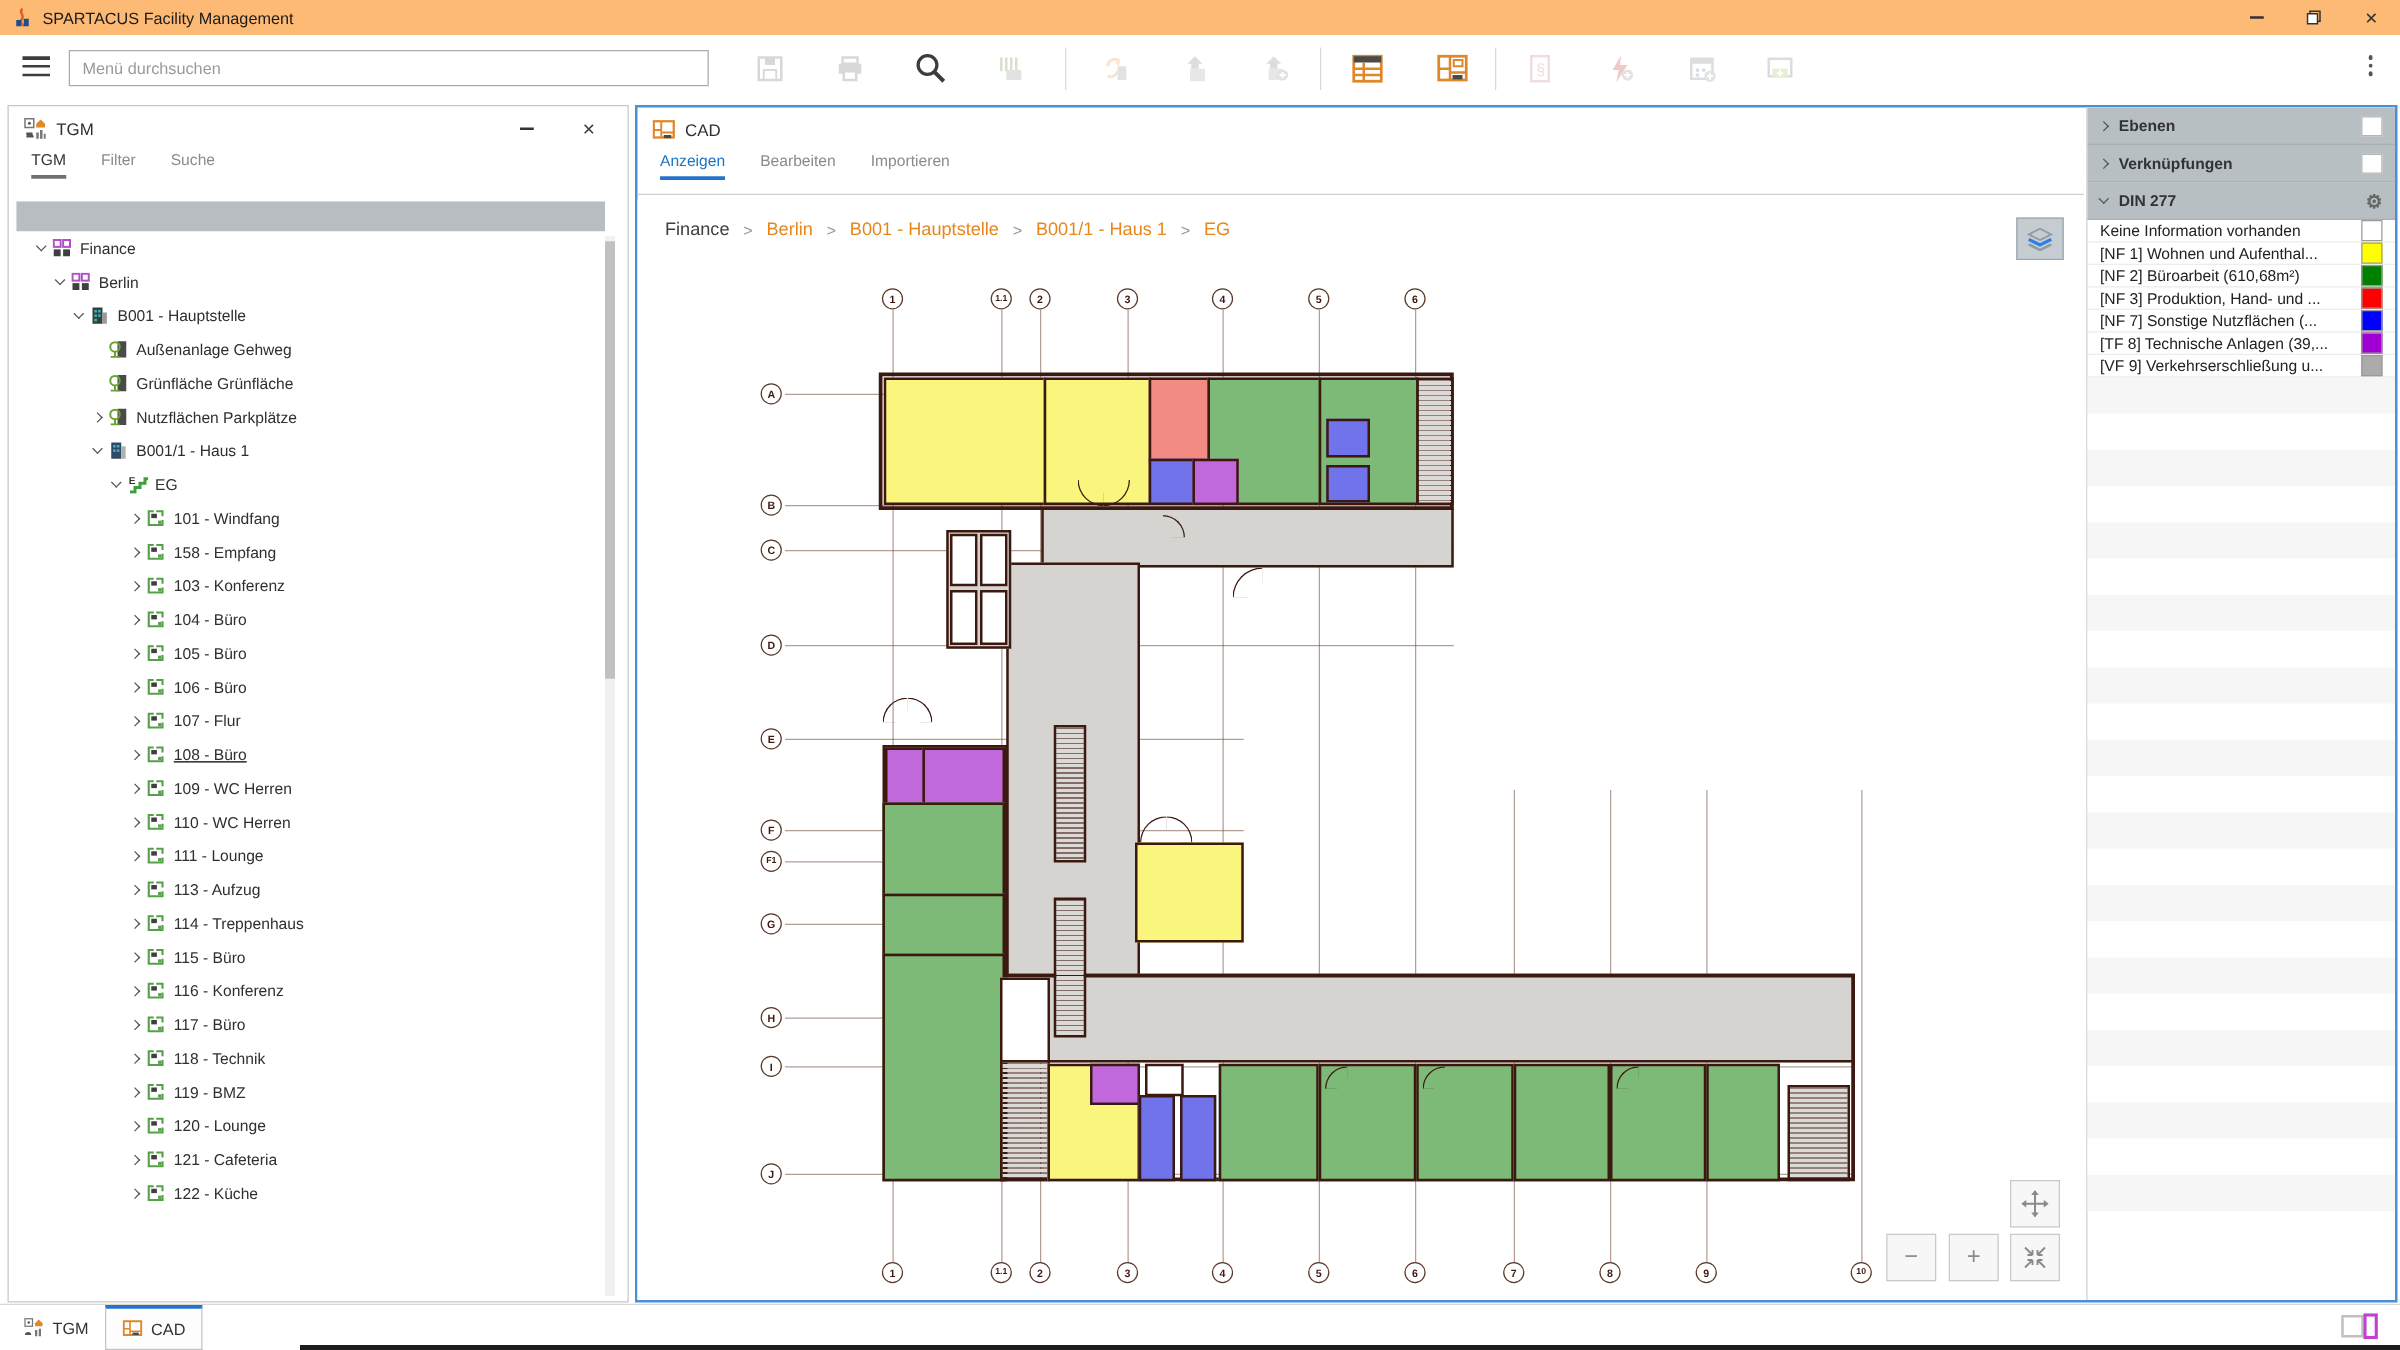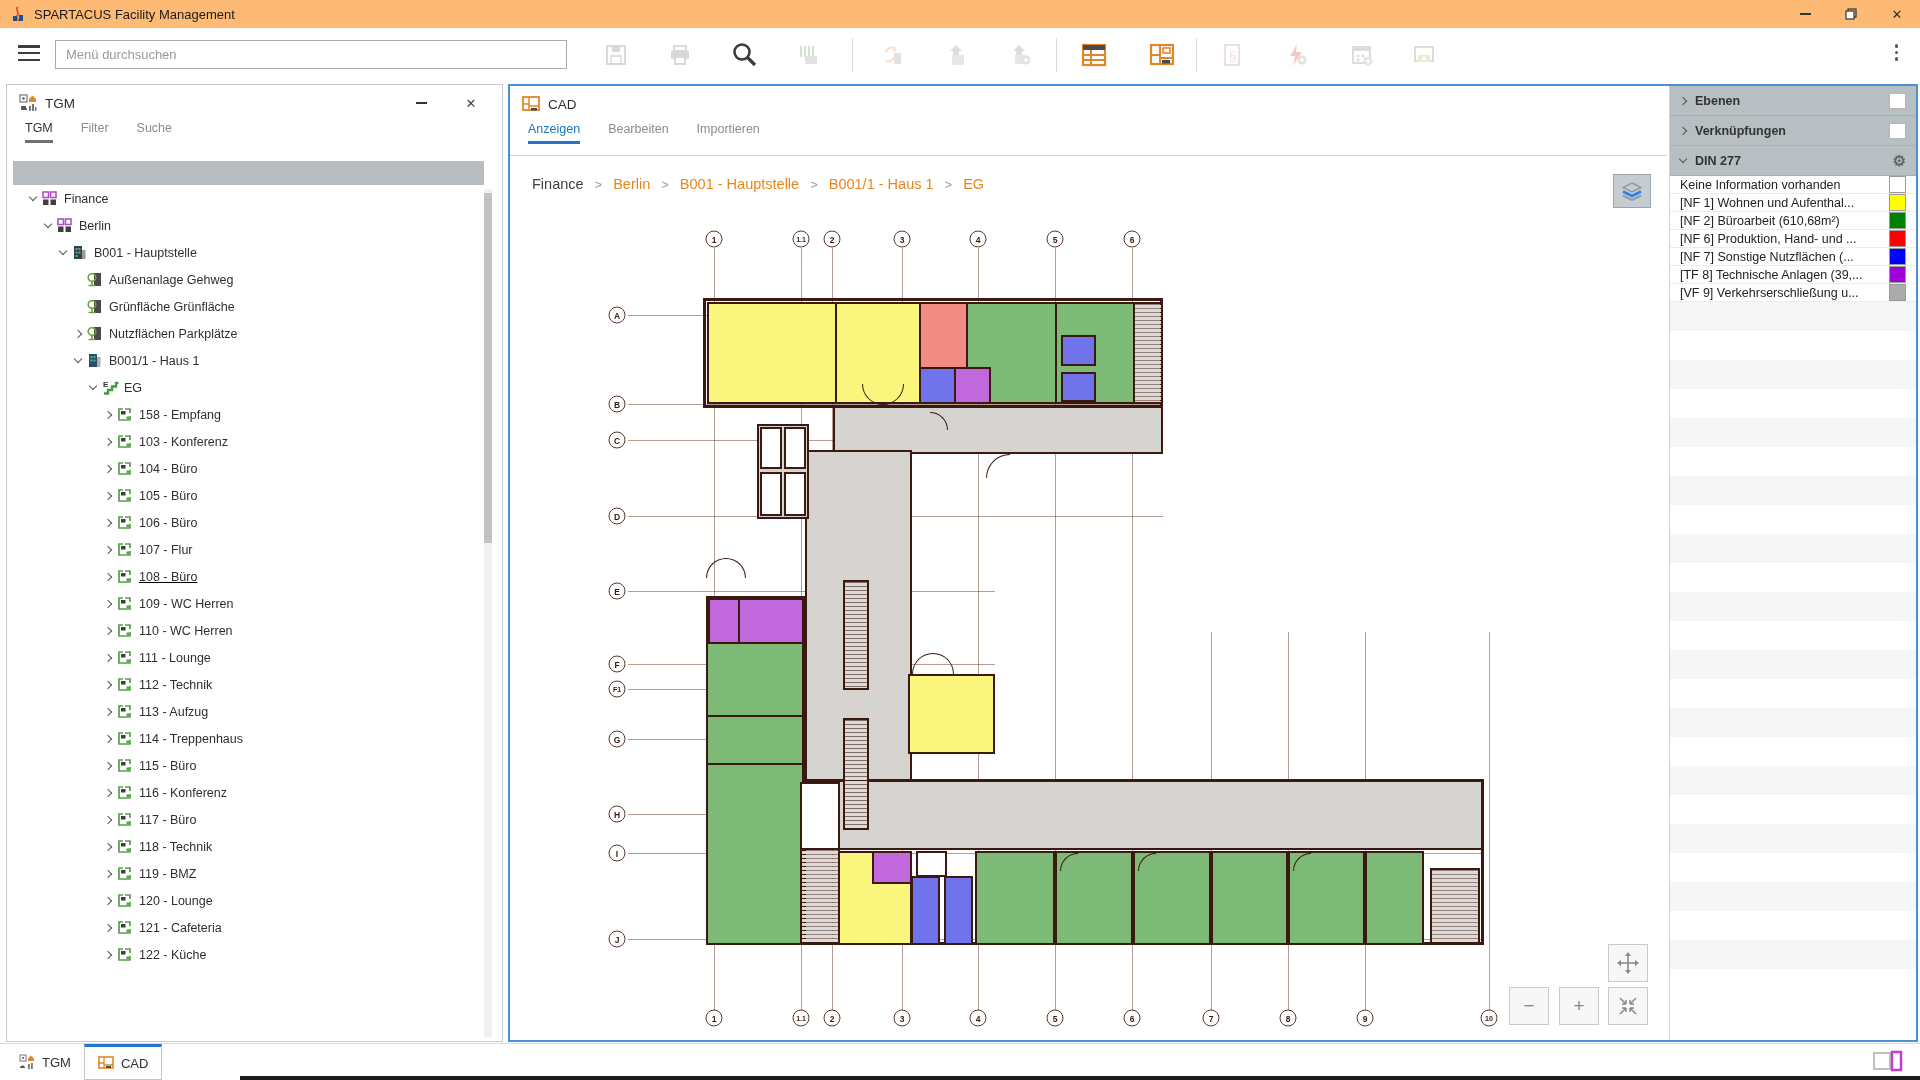--- a/index.html
+++ b/index.html
@@ -382,20 +382,34 @@
             <span class="chev right"></span>
           </span>
           <span class="ticon">
             <svg width="15" height="15">
               <path d="M6 2 H2 V13 H13 V9" fill="none" stroke="#56a04a" stroke-width="1.7"></path>
               <path d="M8 2 h5 v4" fill="none" stroke="#56a04a" stroke-width="1.7"></path>
               <rect x="4" y="4" width="4.5" height="3.5" fill="#3f3f3f"></rect>
               <rect x="9.5" y="9.5" width="2.6" height="2.6" fill="#56a04a"></rect>
             </svg>
           </span>
+          <span class="tlabel">101 - Windfang</span>
+        </div>
+        <div class="trow" style="padding-left: 87px;">
+          <span class="chv">
+            <span class="chev right"></span>
+          </span>
+          <span class="ticon">
+            <svg width="15" height="15">
+              <path d="M6 2 H2 V13 H13 V9" fill="none" stroke="#56a04a" stroke-width="1.7"></path>
+              <path d="M8 2 h5 v4" fill="none" stroke="#56a04a" stroke-width="1.7"></path>
+              <rect x="4" y="4" width="4.5" height="3.5" fill="#3f3f3f"></rect>
+              <rect x="9.5" y="9.5" width="2.6" height="2.6" fill="#56a04a"></rect>
+            </svg>
+          </span>
           <span class="tlabel">158 - Empfang</span>
         </div>
         <div class="trow" style="padding-left: 87px;">
           <span class="chv">
             <span class="chev right"></span>
           </span>
           <span class="ticon">
             <svg width="15" height="15">
               <path d="M6 2 H2 V13 H13 V9" fill="none" stroke="#56a04a" stroke-width="1.7"></path>
               <path d="M8 2 h5 v4" fill="none" stroke="#56a04a" stroke-width="1.7"></path>
@@ -509,34 +523,20 @@
           </span>
           <span class="ticon">
             <svg width="15" height="15">
               <path d="M6 2 H2 V13 H13 V9" fill="none" stroke="#56a04a" stroke-width="1.7"></path>
               <path d="M8 2 h5 v4" fill="none" stroke="#56a04a" stroke-width="1.7"></path>
               <rect x="4" y="4" width="4.5" height="3.5" fill="#3f3f3f"></rect>
               <rect x="9.5" y="9.5" width="2.6" height="2.6" fill="#56a04a"></rect>
             </svg>
           </span>
           <span class="tlabel">111 - Lounge</span>
-        </div>
-        <div class="trow" style="padding-left: 87px;">
-          <span class="chv">
-            <span class="chev right"></span>
-          </span>
-          <span class="ticon">
-            <svg width="15" height="15">
-              <path d="M6 2 H2 V13 H13 V9" fill="none" stroke="#56a04a" stroke-width="1.7"></path>
-              <path d="M8 2 h5 v4" fill="none" stroke="#56a04a" stroke-width="1.7"></path>
-              <rect x="4" y="4" width="4.5" height="3.5" fill="#3f3f3f"></rect>
-              <rect x="9.5" y="9.5" width="2.6" height="2.6" fill="#56a04a"></rect>
-            </svg>
-          </span>
-          <span class="tlabel">112 - Technik</span>
         </div>
         <div class="trow" style="padding-left: 87px;">
           <span class="chv">
             <span class="chev right"></span>
           </span>
           <span class="ticon">
             <svg width="15" height="15">
               <path d="M6 2 H2 V13 H13 V9" fill="none" stroke="#56a04a" stroke-width="1.7"></path>
               <path d="M8 2 h5 v4" fill="none" stroke="#56a04a" stroke-width="1.7"></path>
               <rect x="4" y="4" width="4.5" height="3.5" fill="#3f3f3f"></rect>
@@ -865,21 +865,21 @@
       </div>
       <div class="lg-item">
         <span class="lab">[NF 1] Wohnen und Aufenthal...</span>
         <span class="sw" style="background: rgb(255, 255, 0);"></span>
       </div>
       <div class="lg-item">
         <span class="lab">[NF 2] Büroarbeit (610,68m²)</span>
         <span class="sw" style="background: rgb(0, 128, 0);"></span>
       </div>
       <div class="lg-item">
-        <span class="lab">[NF 6] Produktion, Hand- und ...</span>
+        <span class="lab">[NF 3] Produktion, Hand- und ...</span>
         <span class="sw" style="background: rgb(255, 0, 0);"></span>
       </div>
       <div class="lg-item">
         <span class="lab">[NF 7] Sonstige Nutzflächen (...</span>
         <span class="sw" style="background: rgb(0, 0, 255);"></span>
       </div>
       <div class="lg-item">
         <span class="lab">[TF 8] Technische Anlagen (39,...</span>
         <span class="sw" style="background: rgb(161, 0, 213);"></span>
       </div>

